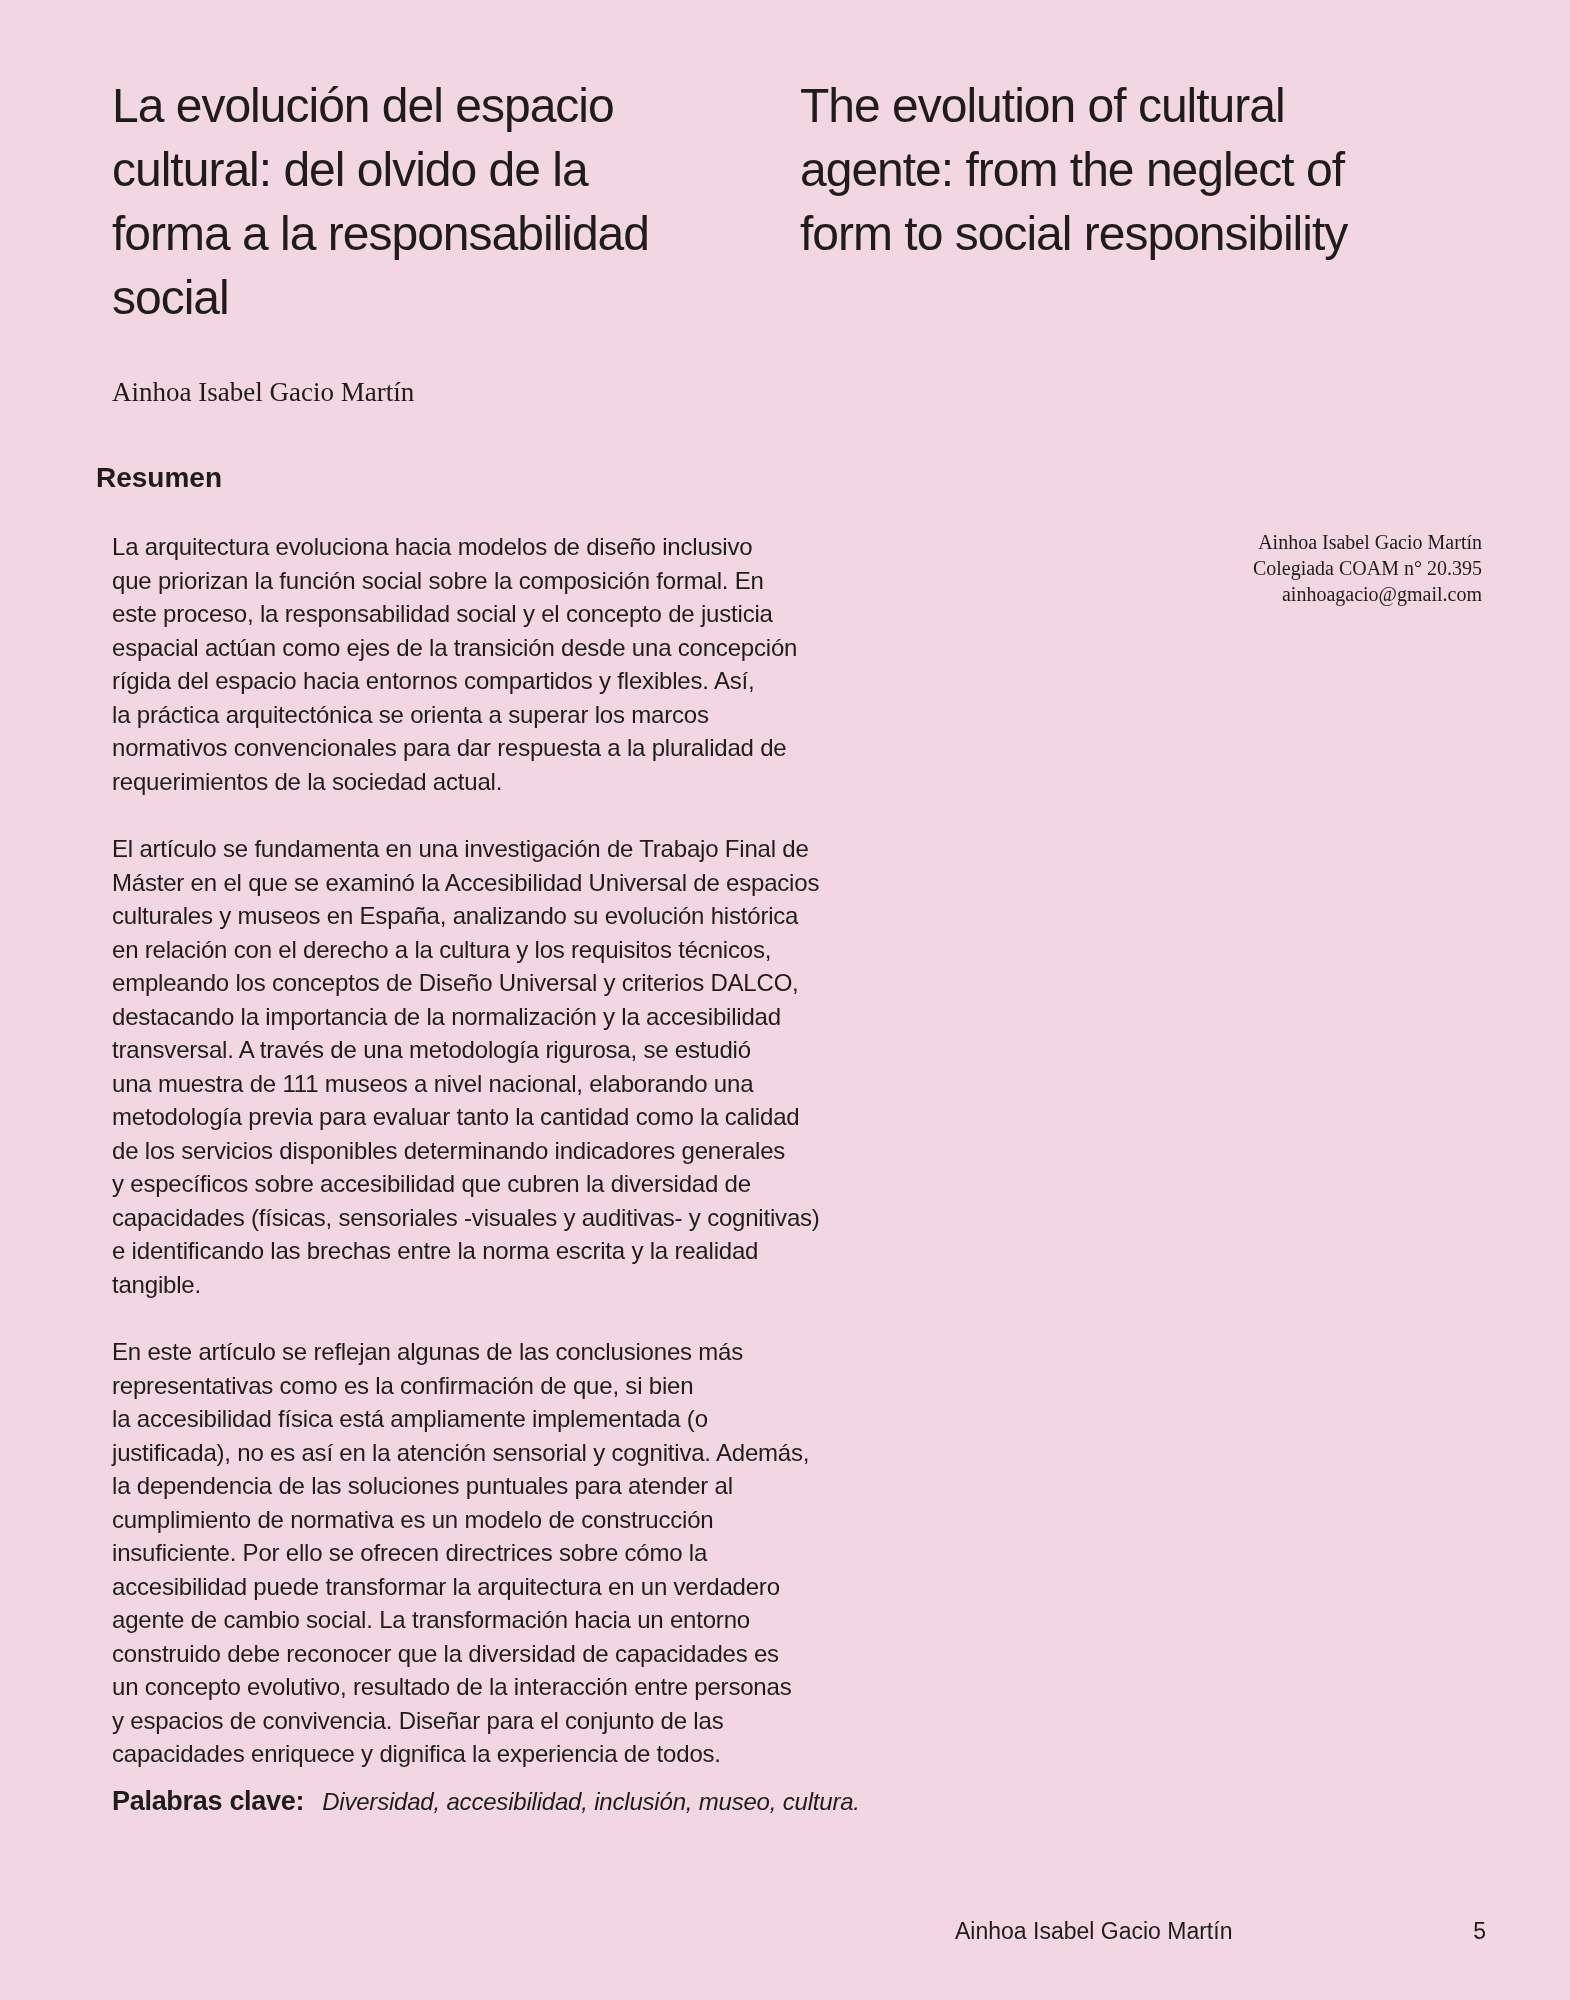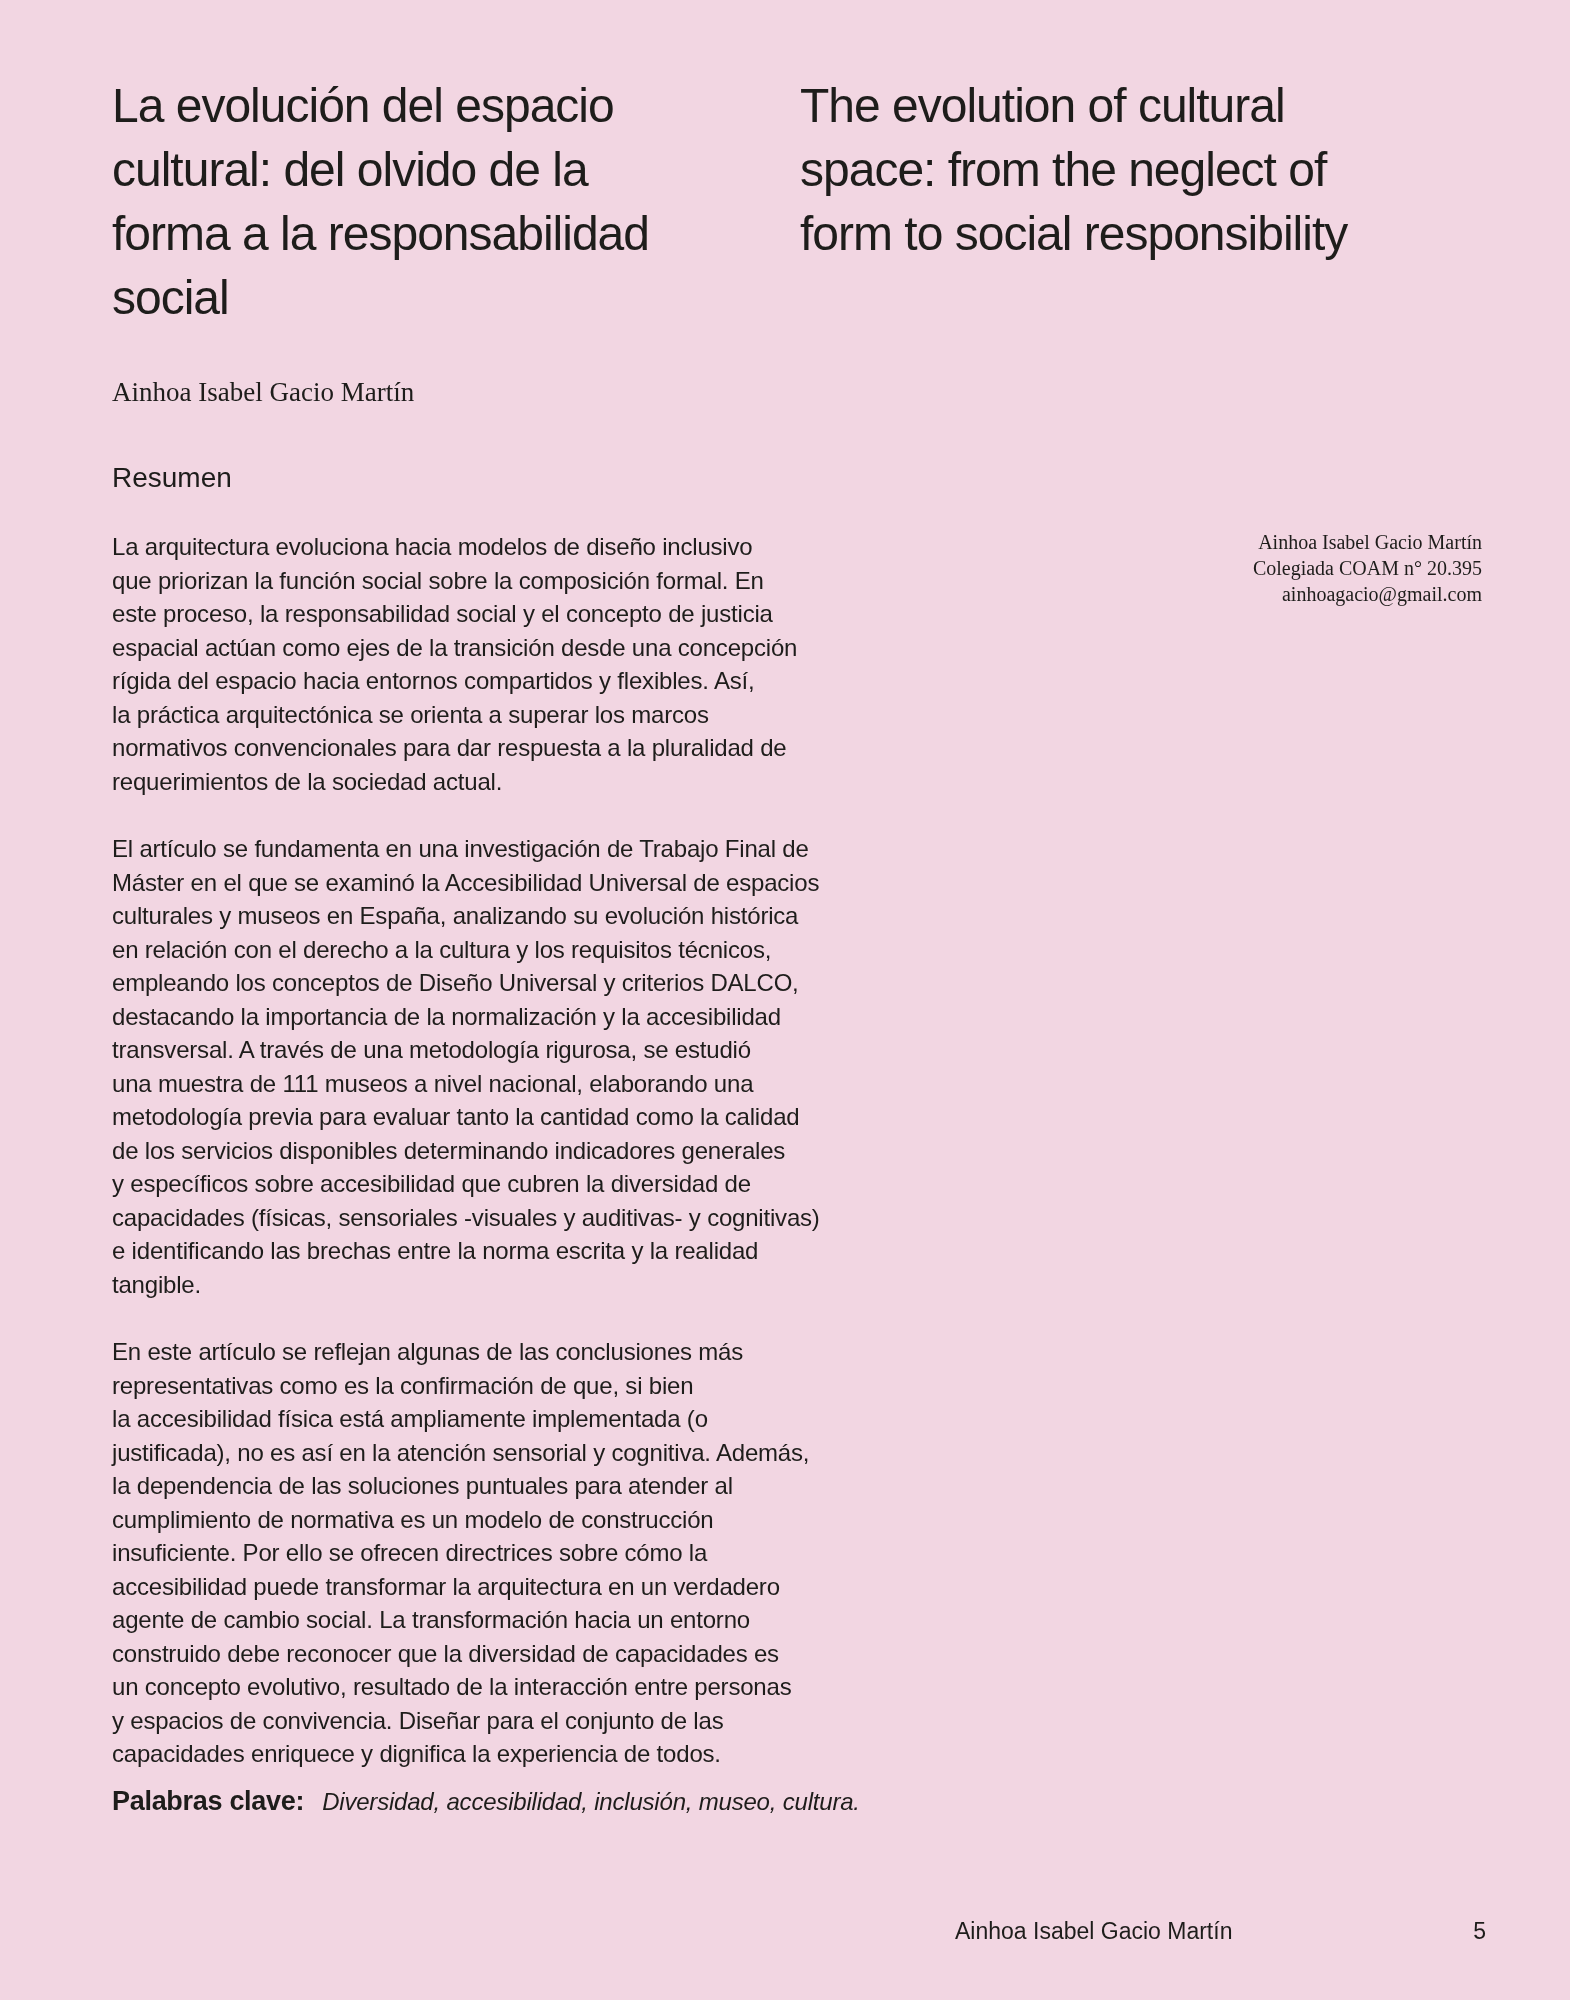--- a/index.html
+++ b/index.html
@@ -37,26 +37,26 @@
     top: 376px;
     font-family: "Liberation Serif", serif;
     font-size: 27px;
     line-height: 32px;
     font-weight: 400;
   }
 
   .abstract-heading {
     position: absolute;
     margin: 0;
-    left: 112px;
+    left: 96px;
     top: 461px;
     font-family: "Liberation Sans", sans-serif;
     font-size: 28px;
     line-height: 34px;
-    font-weight: 400;
+    font-weight: 700;
   }
 
   .abstract-body {
     position: absolute;
     left: 112px;
     top: 523px;
     width: 920px;
     font-size: 24px;
     line-height: 33.5px;
     font-weight: 400;
@@ -117,21 +117,21 @@
 <body>
 
 <div class="page">
 
   <h1 class="title title-es">La evolución del espacio
 cultural: del olvido de la
 forma a la responsabilidad
 social</h1>
 
   <h1 class="title title-en">The evolution of cultural
-space: from the neglect of
+agente: from the neglect of
 form to social responsibility</h1>
 
   <div class="byline">Ainhoa Isabel Gacio Martín</div>
 
   <h2 class="abstract-heading">Resumen</h2>
 
   <div class="abstract-body">
     <p>La arquitectura evoluciona hacia modelos de diseño inclusivo
 que priorizan la función social sobre la composición formal. En
 este proceso, la responsabilidad social y el concepto de justicia

